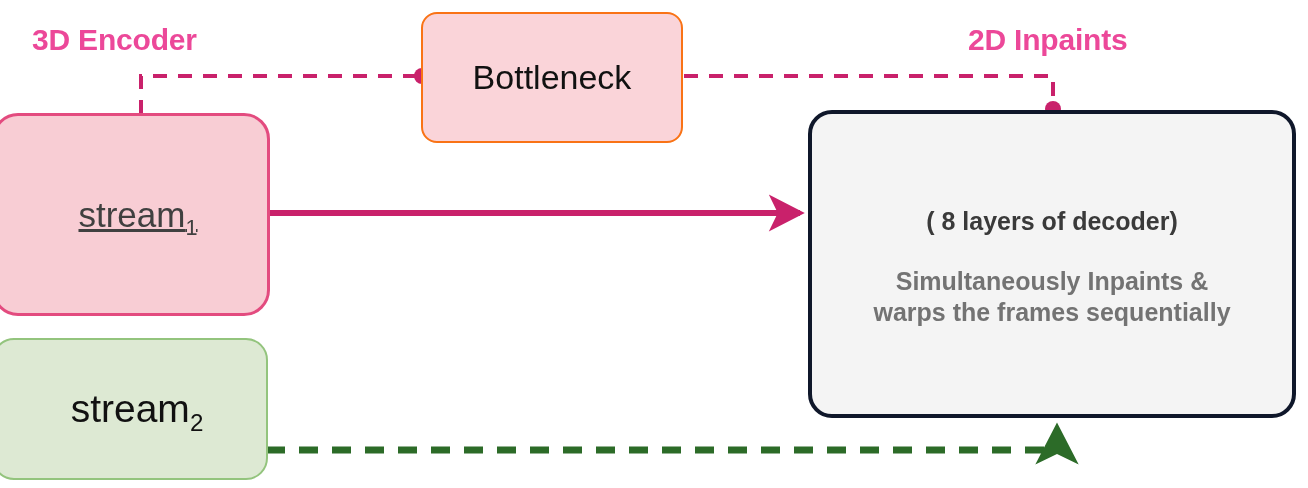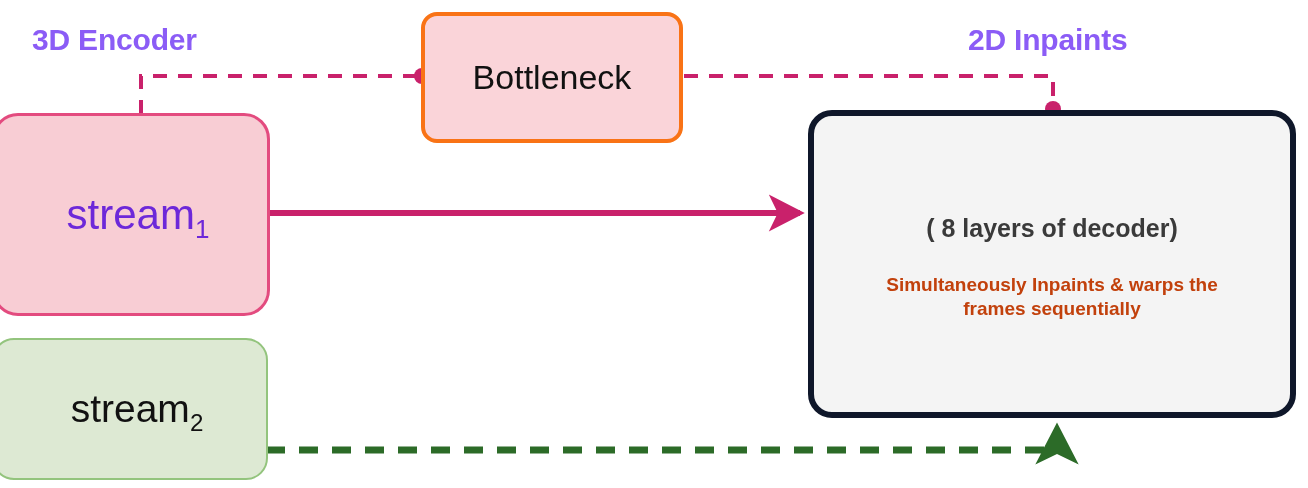--- a/index.html
+++ b/index.html
@@ -24,21 +24,21 @@
     top: 0;
     width: 1308px;
     height: 488px;
     pointer-events: none;
   }
 
   
   .section-title {
     position: absolute;
     font-weight: bold;
-    color: #8b5cf6;
+    color: #ec4899;
     font-size: 30px;
     letter-spacing: -0.2px;
     white-space: nowrap;
   }
   #title-encoder {
     left: 32px;
     top: 23px;
   }
   #title-decoder {
     left: 968px;
@@ -63,23 +63,24 @@
   #node-stream1 {
     left: -8px;
     top: 113px;
     width: 278px;
     height: 203px;
     background: #f8cdd4;
     border: 3px solid #e34b7f;
     border-radius: 26px;
   }
   #node-stream1 .node-label {
-    font-size: 42px;
-    color: #6d28d9;
+    font-size: 35px;
+    color: #404040;
     padding-left: 14px;
+    text-decoration: underline;
   }
 
   
   #node-stream2 {
     left: -8px;
     top: 338px;
     width: 276px;
     height: 142px;
     background: #dde9d3;
     border: 2px solid #93c47d;
@@ -91,50 +92,50 @@
     padding-left: 14px;
   }
 
   
   #node-bottleneck {
     left: 421px;
     top: 12px;
     width: 262px;
     height: 131px;
     background: #fad4d9;
-    border: 4px solid #f97316;
+    border: 2px solid #f97316;
     border-radius: 16px;
   }
   #node-bottleneck .node-label {
     font-size: 34px;
     color: #111111;
   }
 
   
   #node-decoder {
     left: 808px;
     top: 110px;
     width: 488px;
     height: 308px;
     background: #f4f4f4;
-    border: 6px solid #0f172a;
+    border: 4px solid #0f172a;
     border-radius: 24px;
     padding: 26px 34px 20px 34px;
   }
   #decoder-layers-label {
     font-size: 25px;
     font-weight: bold;
     color: #3a3a3a;
     margin-bottom: 30px;
     white-space: nowrap;
   }
   #decoder-desc-label {
-    font-size: 19px;
+    font-size: 25px;
     font-weight: bold;
-    color: #c2410c;
+    color: #737373;
     line-height: 1.22;
     max-width: 380px;
   }
 
   
   .sub {
     font-size: 0.62em;
     vertical-align: sub;
     line-height: 0;
   }

